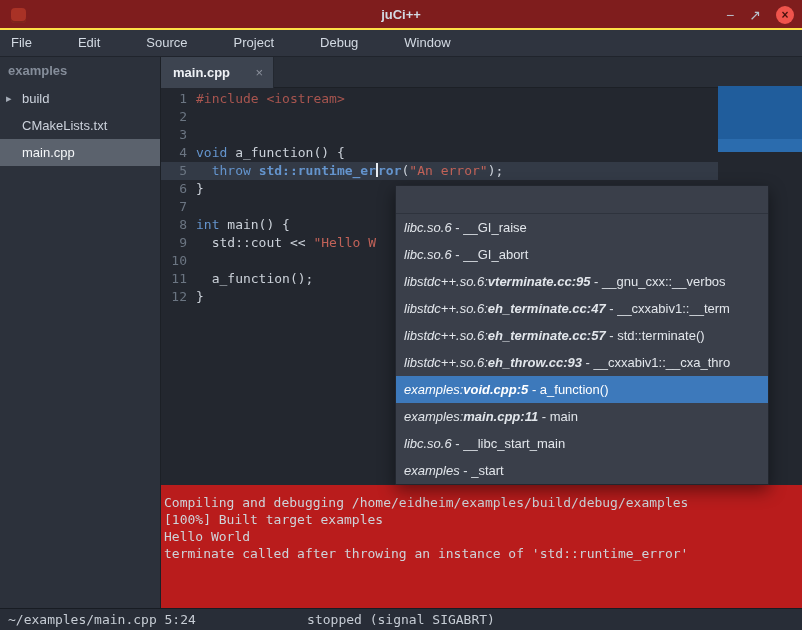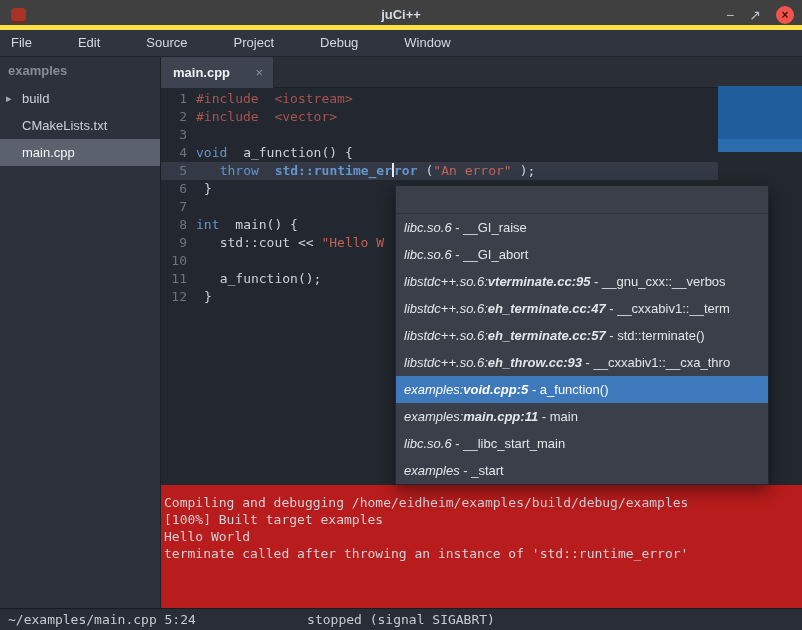--- a/index.html
+++ b/index.html
@@ -1,20 +1,20 @@
 <!DOCTYPE html>
 <html><head>
 <meta charset="utf-8">
 <style>
   * { margin:0; padding:0; box-sizing:border-box; }
   html,body { width:802px; height:630px; }
   body { position:relative; background:#23272f; font-family:"Liberation Sans", sans-serif; overflow:hidden; }
 
   
-  .titlebar { position:absolute; top:0; left:0; width:802px; height:30px; background:#404040; border-bottom:5px solid #fde047; }
+  .titlebar { position:absolute; top:0; left:0; width:802px; height:30px; background:#7f1d1d; border-bottom:2px solid #fde047; }
   .app-icon { position:absolute; left:11px; top:8px; width:15px; height:15px; border-radius:4px; background:#a93226; box-shadow:inset 0 -2px 0 #7e241c; }
   .win-title { position:absolute; left:0; top:0; width:100%; text-align:center; line-height:29px; color:#d3dae3; font-size:13px; font-weight:bold; }
   .win-controls { position:absolute; right:8px; top:0; height:30px; display:flex; align-items:center; gap:15px; }
   .win-btn { color:#b9c0cb; font-size:14px; line-height:14px; }
   .win-close { width:18px; height:18px; border-radius:50%; background:#f0544c; color:#48110d; font-size:12px; font-weight:bold; display:flex; align-items:center; justify-content:center; line-height:18px; }
 
   
   .menubar { position:absolute; top:30px; left:0; width:802px; height:27px; background:#2f343f; display:flex; align-items:center; padding-left:2px; border-bottom:1px solid #20242c;gap:28px; }
   .menu-item { padding:0 9px; color:#d3dae3; font-size:13px; line-height:26px; }
 
@@ -33,21 +33,21 @@
   .tab-label { flex:1; color:#eef1f5; font-weight:bold; font-size:13px; margin-left:2px; }
   .tab-close { color:#8b919c; font-size:13px; }
 
   
   .editor { position:absolute; top:88px; left:161px; width:641px; height:397px; background:#23272f; padding-top:2px; }
   .cur-line-bg { position:absolute; left:0; top:74px; width:557px; height:18px; background:#333a46; z-index:0; }
   .code-area { position:relative; z-index:1; }
   .code-line { display:flex; height:18px; line-height:18px; font-family:"DejaVu Sans Mono", monospace; font-size:13px; white-space:pre; }
   .gutter-num { width:34px; padding-right:8px; text-align:right; color:#6b7582; flex:none; }
   .code-text { margin-left:1px; color:#ccd2da; }
-  .s-plain { color:#ccd2da;margin-left:8px; }
+  .s-plain { color:#ccd2da; }
   .s-preproc { color:#a8554f; }
   .s-header { color:#a8554f; }
   .s-keyword { color:#6494cd; }
   .s-type { color:#6494cd; font-weight:bold; }
   .s-string { color:#c16258; }
   .caret { display:inline-block; width:2px; height:14px; background:#e8ecf1; vertical-align:-2px; }
 
   
   .exception-box { position:absolute; left:718px; top:86px; width:84px; height:66px; z-index:5;
     background:linear-gradient(180deg, #205d9c 0%, #205d9c 80%, #2b6cae 80%, #2b6cae 100%); }
@@ -112,21 +112,21 @@
   <div class="tab">
     <span class="tab-label">main.cpp</span>
     <span class="tab-close">×</span>
   </div>
 </div>
 
 <div class="editor">
   <div class="cur-line-bg"></div>
   <div class="code-area">
       <div class="code-line"><span class="gutter-num">1</span><span class="code-text"><span class="s-preproc">#include</span><span class="s-plain"> </span><span class="s-header">&lt;iostream&gt;</span></span></div>
-      <div class="code-line"><span class="gutter-num">2</span><span class="code-text"><span class="s-preproc">#include</span><span class="s-plain"> </span><span class="s-header">&lt;vector&gt;</span></span></div>
+      <div class="code-line"><span class="gutter-num">2</span></div>
       <div class="code-line"><span class="gutter-num">3</span><span class="code-text"></span></div>
       <div class="code-line"><span class="gutter-num">4</span><span class="code-text"><span class="s-keyword">void</span><span class="s-plain"> a_function() {</span></span></div>
       <div class="code-line current"><span class="gutter-num">5</span><span class="code-text"><span class="s-plain">  </span><span class="s-keyword">throw</span><span class="s-plain"> </span><span class="s-type">std::runtime_er</span><span class="caret"></span><span class="s-type">ror</span><span class="s-plain">(</span><span class="s-string">"An error"</span><span class="s-plain">);</span></span></div>
       <div class="code-line"><span class="gutter-num">6</span><span class="code-text"><span class="s-plain">}</span></span></div>
       <div class="code-line"><span class="gutter-num">7</span><span class="code-text"></span></div>
       <div class="code-line"><span class="gutter-num">8</span><span class="code-text"><span class="s-keyword">int</span><span class="s-plain"> main() {</span></span></div>
       <div class="code-line"><span class="gutter-num">9</span><span class="code-text"><span class="s-plain">  std::cout &lt;&lt; </span><span class="s-string">"Hello W</span></span></div>
       <div class="code-line"><span class="gutter-num">10</span><span class="code-text"></span></div>
       <div class="code-line"><span class="gutter-num">11</span><span class="code-text"><span class="s-plain">  a_function();</span></span></div>
       <div class="code-line"><span class="gutter-num">12</span><span class="code-text"><span class="s-plain">}</span></span></div>

